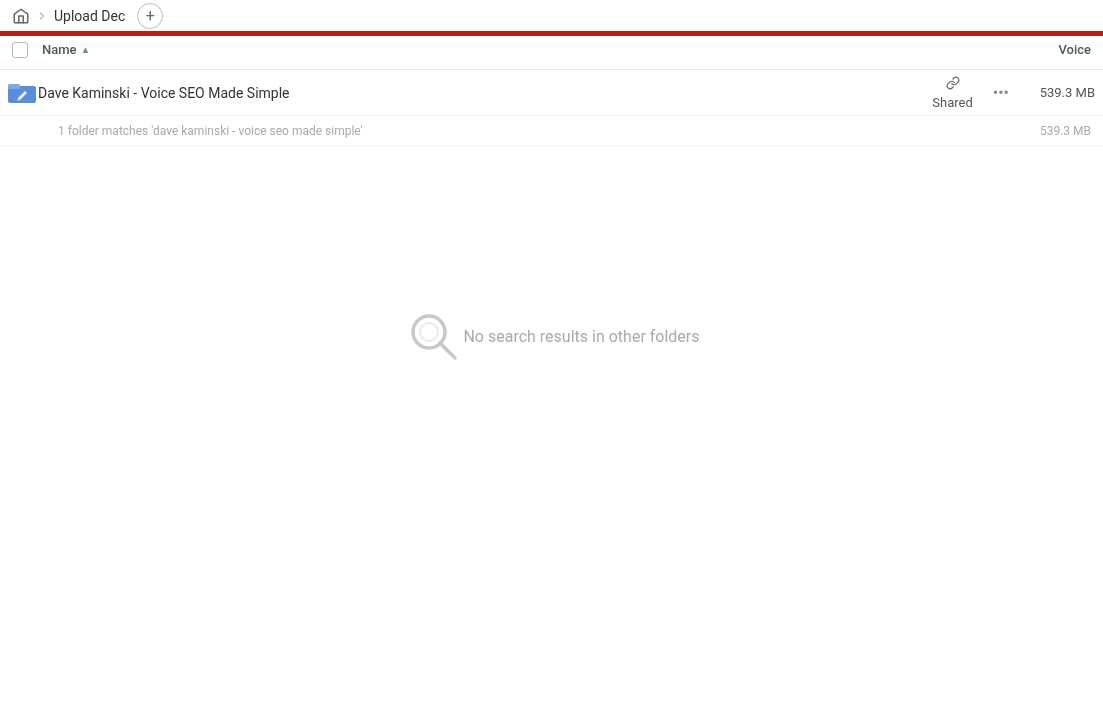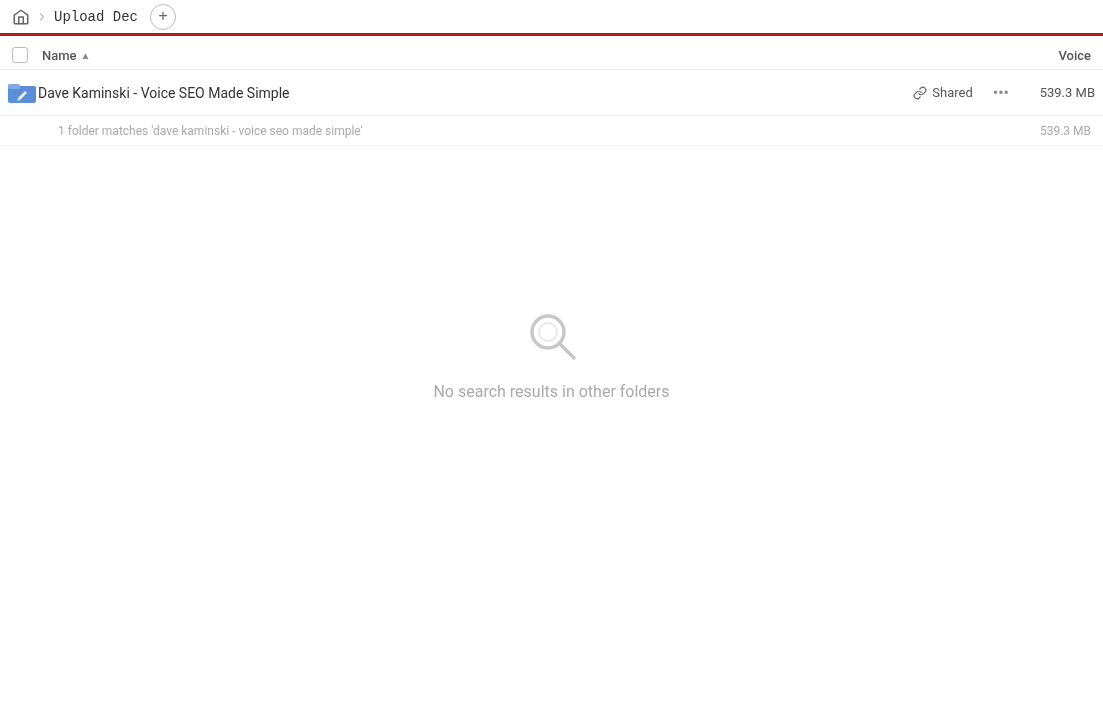--- a/index.html
+++ b/index.html
@@ -12,23 +12,22 @@
       height: 720px;
       overflow: hidden;
     }
 
     
     .breadcrumb-bar {
       display: flex;
       align-items: center;
       padding: 6px 12px;
       height: 36px;
-      border-bottom: 3px solid #b91c1c;
+      border-bottom: 5px solid #b91c1c;
       gap: 6px;
-      font-family: Liberation Mono, monospace;
     }
     .home-icon-wrap {
       display: flex;
       align-items: center;
       color: #666;
       cursor: pointer;
     }
     .chevron-wrap {
       color: #bbb;
       font-size: 12px;
@@ -51,21 +50,21 @@
       justify-content: center;
       cursor: pointer;
       color: #666;
       font-size: 16px;
       margin-left: 6px;
     }
 
     
     .column-headers {
       display: flex;
-      align-items: flex-end;
+      align-items: flex-start;
       padding: 6px 12px;
       border-bottom: 1px solid #e8e8e8;
       height: 34px;
     }
     .checkbox-col {
       width: 30px;
       display: flex;
       align-items: center;
     }
     .checkbox-empty {
@@ -129,20 +128,21 @@
       display: flex;
       align-items: center;
       gap: 14px;
     }
     .shared-badge {
       display: flex;
       align-items: center;
       gap: 5px;
       color: #555;
       font-size: 13px;
+      flex-direction: column;
     }
     .link-icon {
       color: #666;
       font-size: 14px;
     }
     .more-btn {
       color: #888;
       cursor: pointer;
       font-size: 16px;
       padding: 2px 6px;
@@ -171,25 +171,23 @@
     .match-size {
       width: 80px;
       text-align: right;
       font-size: 12px;
       color: #aaa;
     }
 
     
     .empty-state {
       display: flex;
-      flex-direction: column;
       align-items: center;
       justify-content: center;
       margin-top: 160px;
-      gap: 16px;
     }
     .search-empty-icon {
       width: 60px;
       height: 60px;
       color: #c8c8c8;
     }
     .empty-label {
       font-size: 16px;
       color: #aaa;
       font-weight: 400;

